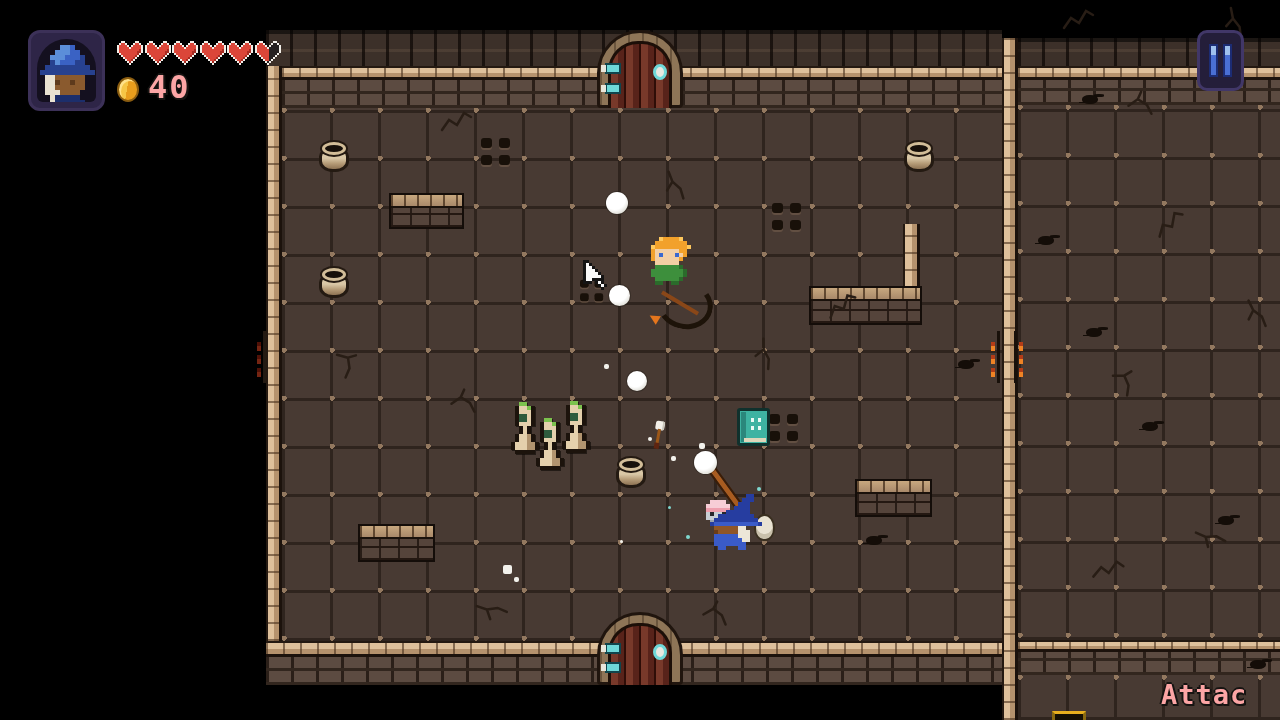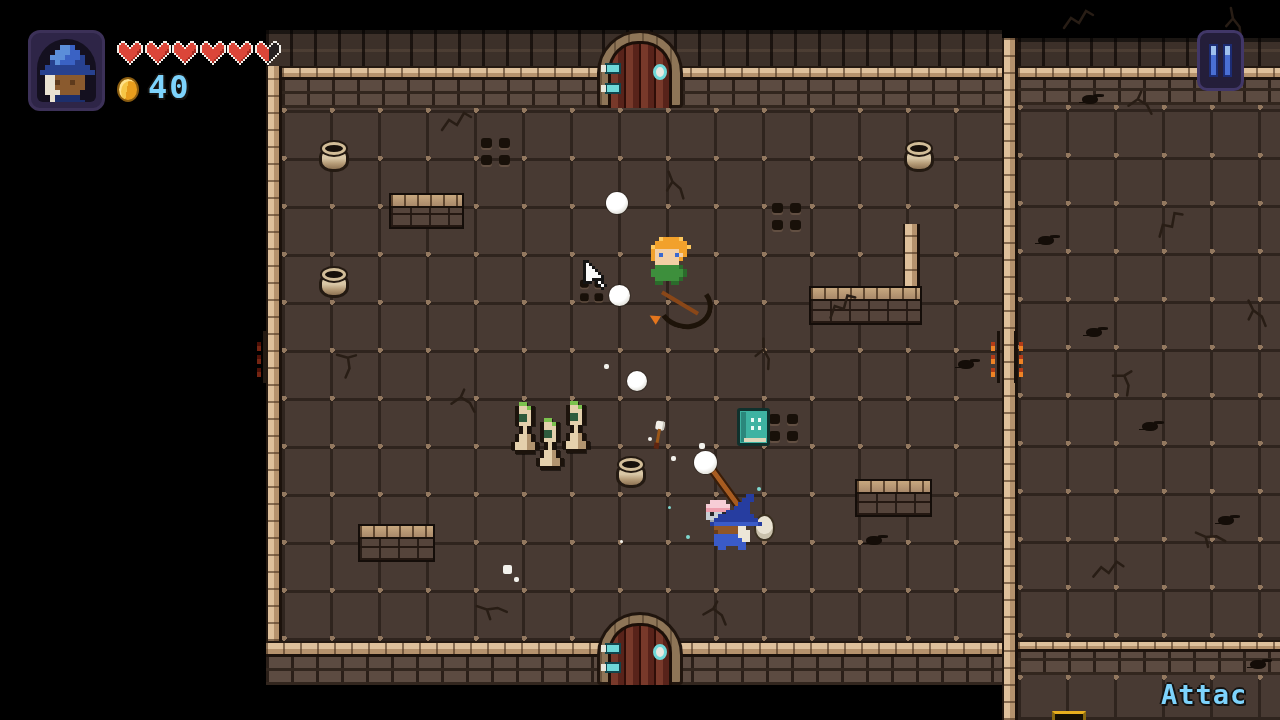--- a/index.html
+++ b/index.html
@@ -94,21 +94,21 @@
   .portrait{position:absolute;left:28px;top:30px;width:77px;height:81px;background:#2e2547;
     border:3px solid #3c3158;border-radius:12px;box-sizing:border-box;}
   .portrait-inner{position:absolute;inset:6px;background:#14101f;border-radius:30px 30px 6px 6px;overflow:hidden;}
   #hearts{position:absolute;left:117px;top:41px;height:26px;}
   .heart{position:absolute;top:0;width:26px;height:24px;}
   #coin-row{position:absolute;left:117px;top:74px;height:30px;}
   .coin{position:absolute;left:0;top:3px;width:22px;height:25px;border-radius:50%;
     background:linear-gradient(100deg,#f6c646 0 45%,#e89d1d 45%);
     border:2px solid #8a5c10;box-sizing:border-box;box-shadow:inset 2px 2px 0 #ffe18a;}
   .coin-text{position:absolute;left:31px;top:-6px;font-size:32px;letter-spacing:2px;}
-  .pixel-text{font-weight:bold;color:#7dd3fc;
+  .pixel-text{font-weight:bold;color:#fca5a5;
     text-shadow:2px 0 #161412,-2px 0 #161412,0 2px #161412,0 -2px #161412,2px 2px #161412;}
   .pause-btn{position:absolute;left:1197px;top:30px;width:47px;height:61px;background:#241e3a;
     border:3px solid #413768;border-radius:10px;box-sizing:border-box;pointer-events:auto;}
   .pause-btn .bar{position:absolute;top:11px;bottom:11px;width:9px;
     background:linear-gradient(180deg,#9fc0ee 0 30%,#4a6fd4 30% 100%);border:2px solid #1c2c74;box-sizing:border-box;}
   .pause-btn .b1{left:9px;} .pause-btn .b2{right:9px;}
   .action-label{position:absolute;left:1161px;top:679px;font-size:27px;letter-spacing:1px;}
 </style>
 </head>
 <body>

